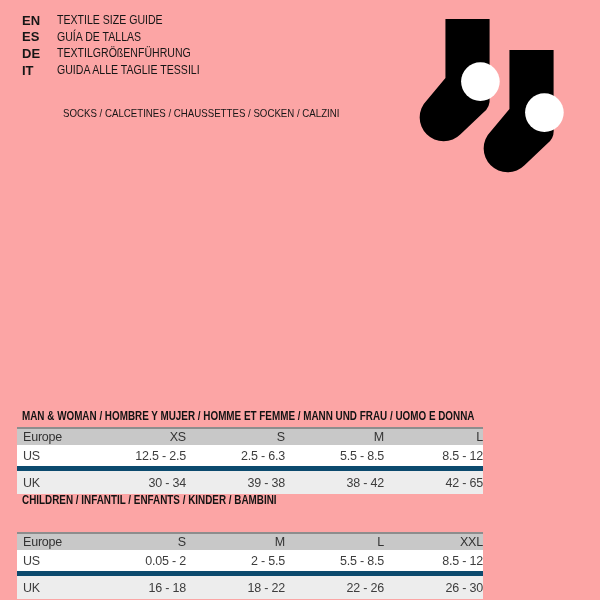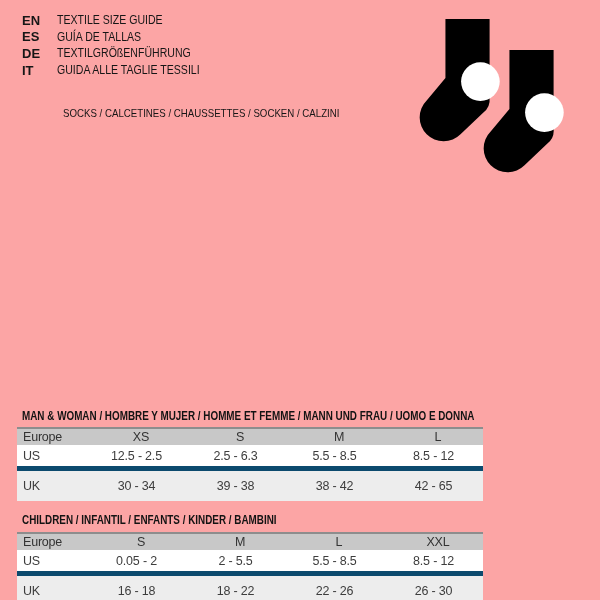--- a/index.html
+++ b/index.html
@@ -15,33 +15,33 @@
   .cnd{display:inline-block;transform:scaleX(0.88);transform-origin:0 50%;white-space:nowrap;}
   .lang-label{font-size:12px;font-weight:normal;color:#161616;}
   
   .product-line{position:absolute;left:22px;top:107px;font-size:11px;font-weight:normal;color:#161616;margin-left:41px;}
   
   .socks-svg{position:absolute;left:398px;top:8px;}
   
   .tbl-title{position:absolute;left:22px;font-size:13px;font-weight:bold;color:#131313;}
   .tbl-title .cndT{display:inline-block;transform:scaleX(0.76);transform-origin:0 50%;white-space:nowrap;}
   .t1-title{top:408px;}
-  .t2-title{top:512px;}
+  .t2-title{top:492px;}
   .size-table{
     position:absolute;left:17px;width:466px;
     border-top:2px solid #8d8d8d;
     font-size:12.5px;letter-spacing:-0.2px;color:#3d3d3d;
   }
   .t1{top:427px;}
   .t2{top:532px;}
   .t-row{display:flex;align-items:center;}
   .t-head{height:16px;background:#c8c8c8;color:#333333;gap:9px;}
   .r-us{height:21px;background:#ffffff;border-bottom:5px solid #0c4a6e;}
-  .r-uk{height:30px;background:#ededed;}
-  .cell{width:99px;text-align:center;white-space:nowrap;}
+  .r-uk{height:23px;background:#ededed;}
+  .cell{width:99px;text-align:right;white-space:nowrap;}
   .c0{width:70px;flex:0 0 70px;text-align:left;padding-left:6px;box-sizing:border-box;}
 </style>
 </head>
 <body>
 
 <div class="canvas">
 
   <div class="lang-list">
     <div class="lang-row">
       <span class="lang-code">EN</span>

